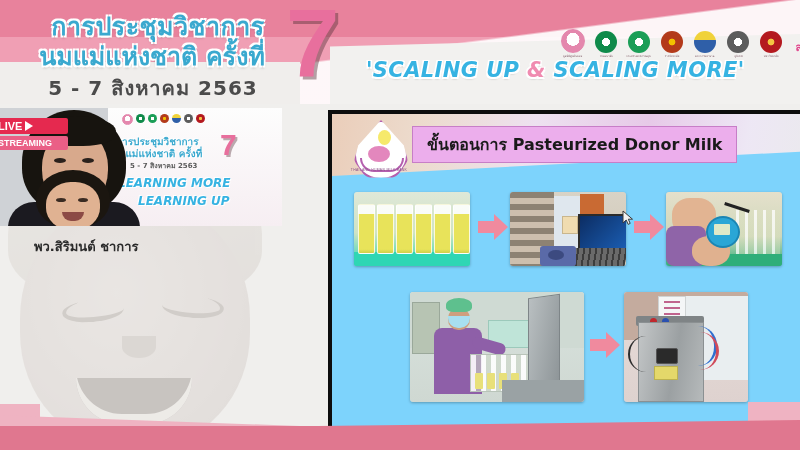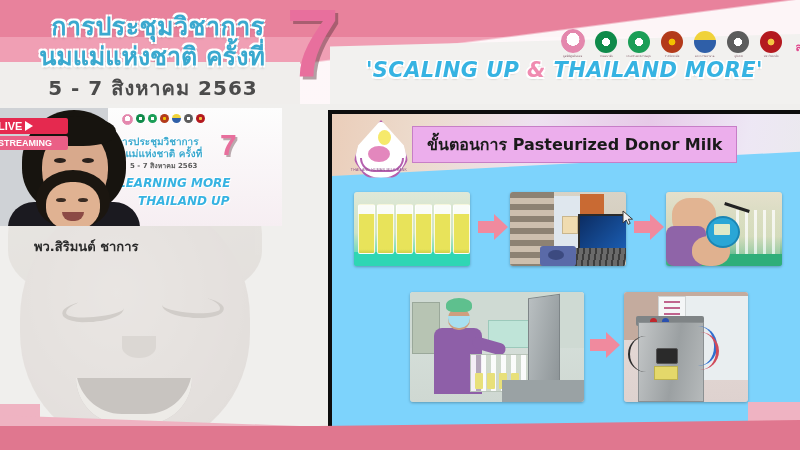--- a/index.html
+++ b/index.html
@@ -244,21 +244,21 @@
   <div class="banner">
     <div class="diag-light"></div>
     <div class="white-blk"></div>
     <div class="leftwhite"></div>
 
     <div class="th1">การประชุมวิชาการ</div>
     <div class="th2">นมแม่แห่งชาติ ครั้งที่</div>
     <div class="dateline">5 - 7 สิงหาคม 2563</div>
     <div class="num7">7</div>
 
-    <div class="tagline"><span>'SCALING UP </span><span class="amp">&amp;</span><span> THAILAND MORE'</span></div>
+    <div class="tagline"><span>'SCALING UP </span><span class="amp">&amp;</span><span> SCALING MORE'</span></div>
 
     <div class="logos">
       <div class="logo">
           <div class="mark m1"></div>
           <div class="cap">มูลนิธิศูนย์นมแม่</div>
         </div>
       <div class="logo">
           <div class="mark m2"></div>
           <div class="cap">กรมอนามัย</div>
         </div>
@@ -297,21 +297,21 @@
         <div class="plogo m4"></div>
           <div class="plogo m5"></div>
           <div class="plogo m6"></div>
         <div class="plogo m7"></div>
       </div>
       <div class="pth1">การประชุมวิชาการ</div>
       <div class="pth2">นมแม่แห่งชาติ ครั้งที่</div>
       <div class="pdate">5 - 7 สิงหาคม 2563</div>
       <div class="p7">7</div>
       <div class="ptag1">LEARNING MORE</div>
-      <div class="ptag2">THAILAND UP</div>
+      <div class="ptag2">LEARNING UP</div>
     </div>
 
     <div class="speaker">
       <div class="hair"></div>
         <div class="face"></div>
         <div class="bangs"></div>
       <div class="eyeA"></div>
         <div class="eyeB"></div>
         <div class="lips"></div>
       <div class="suit"></div>

